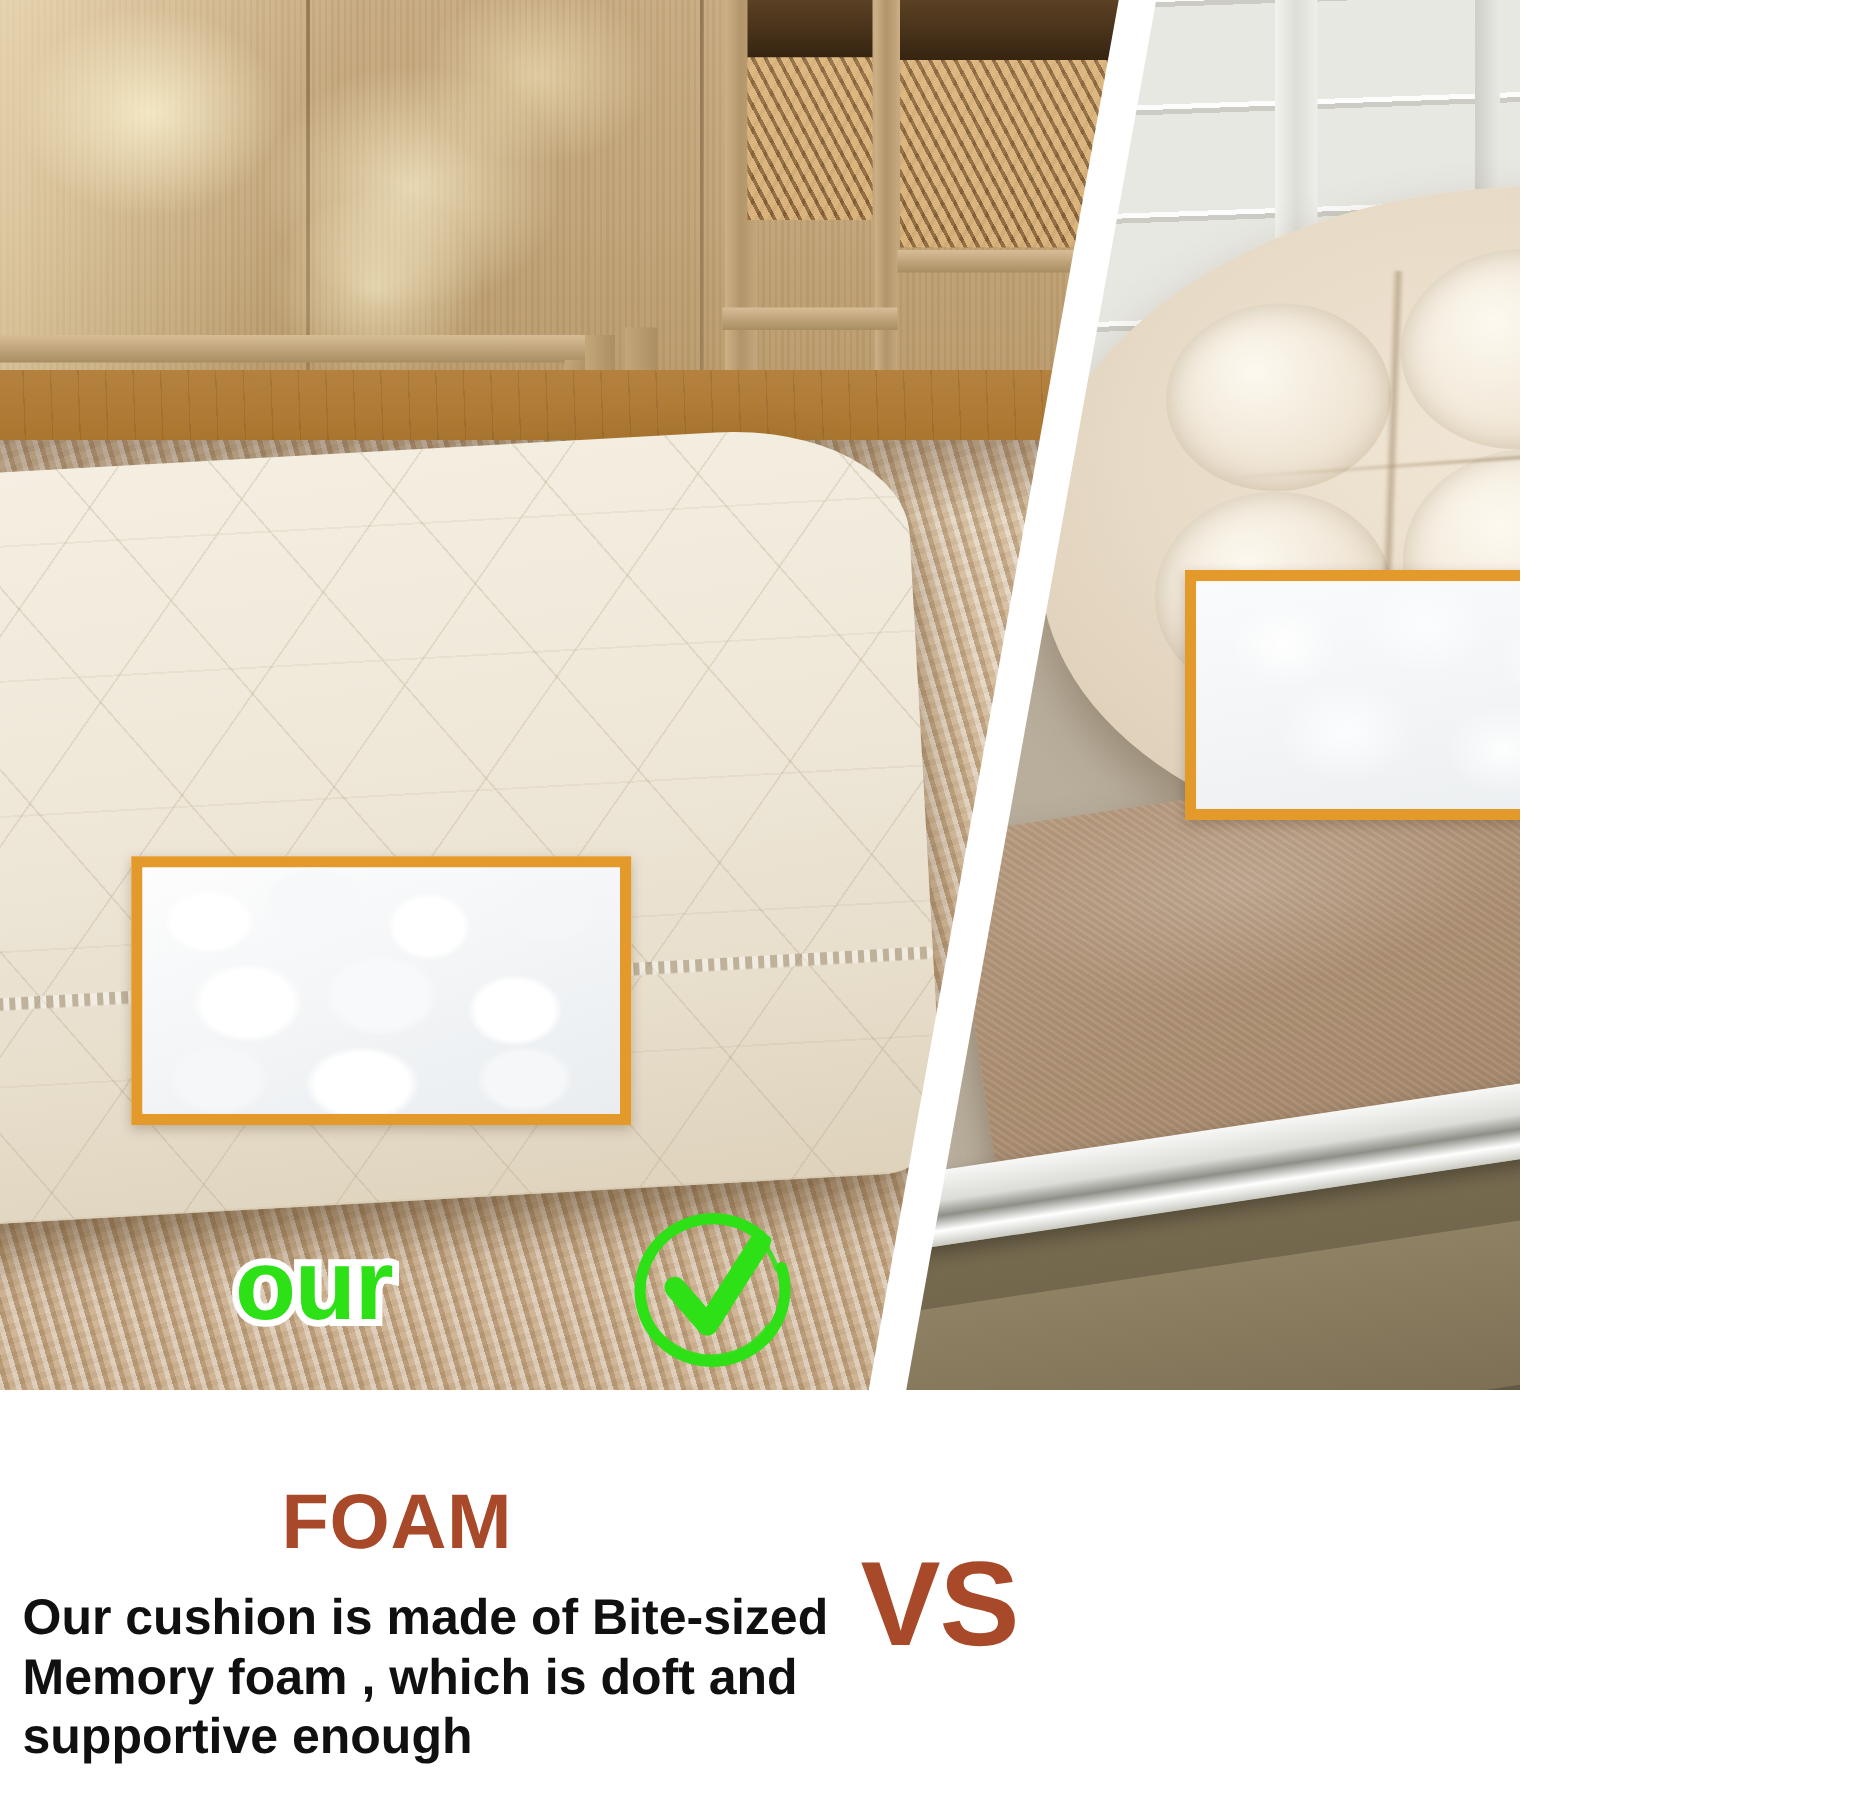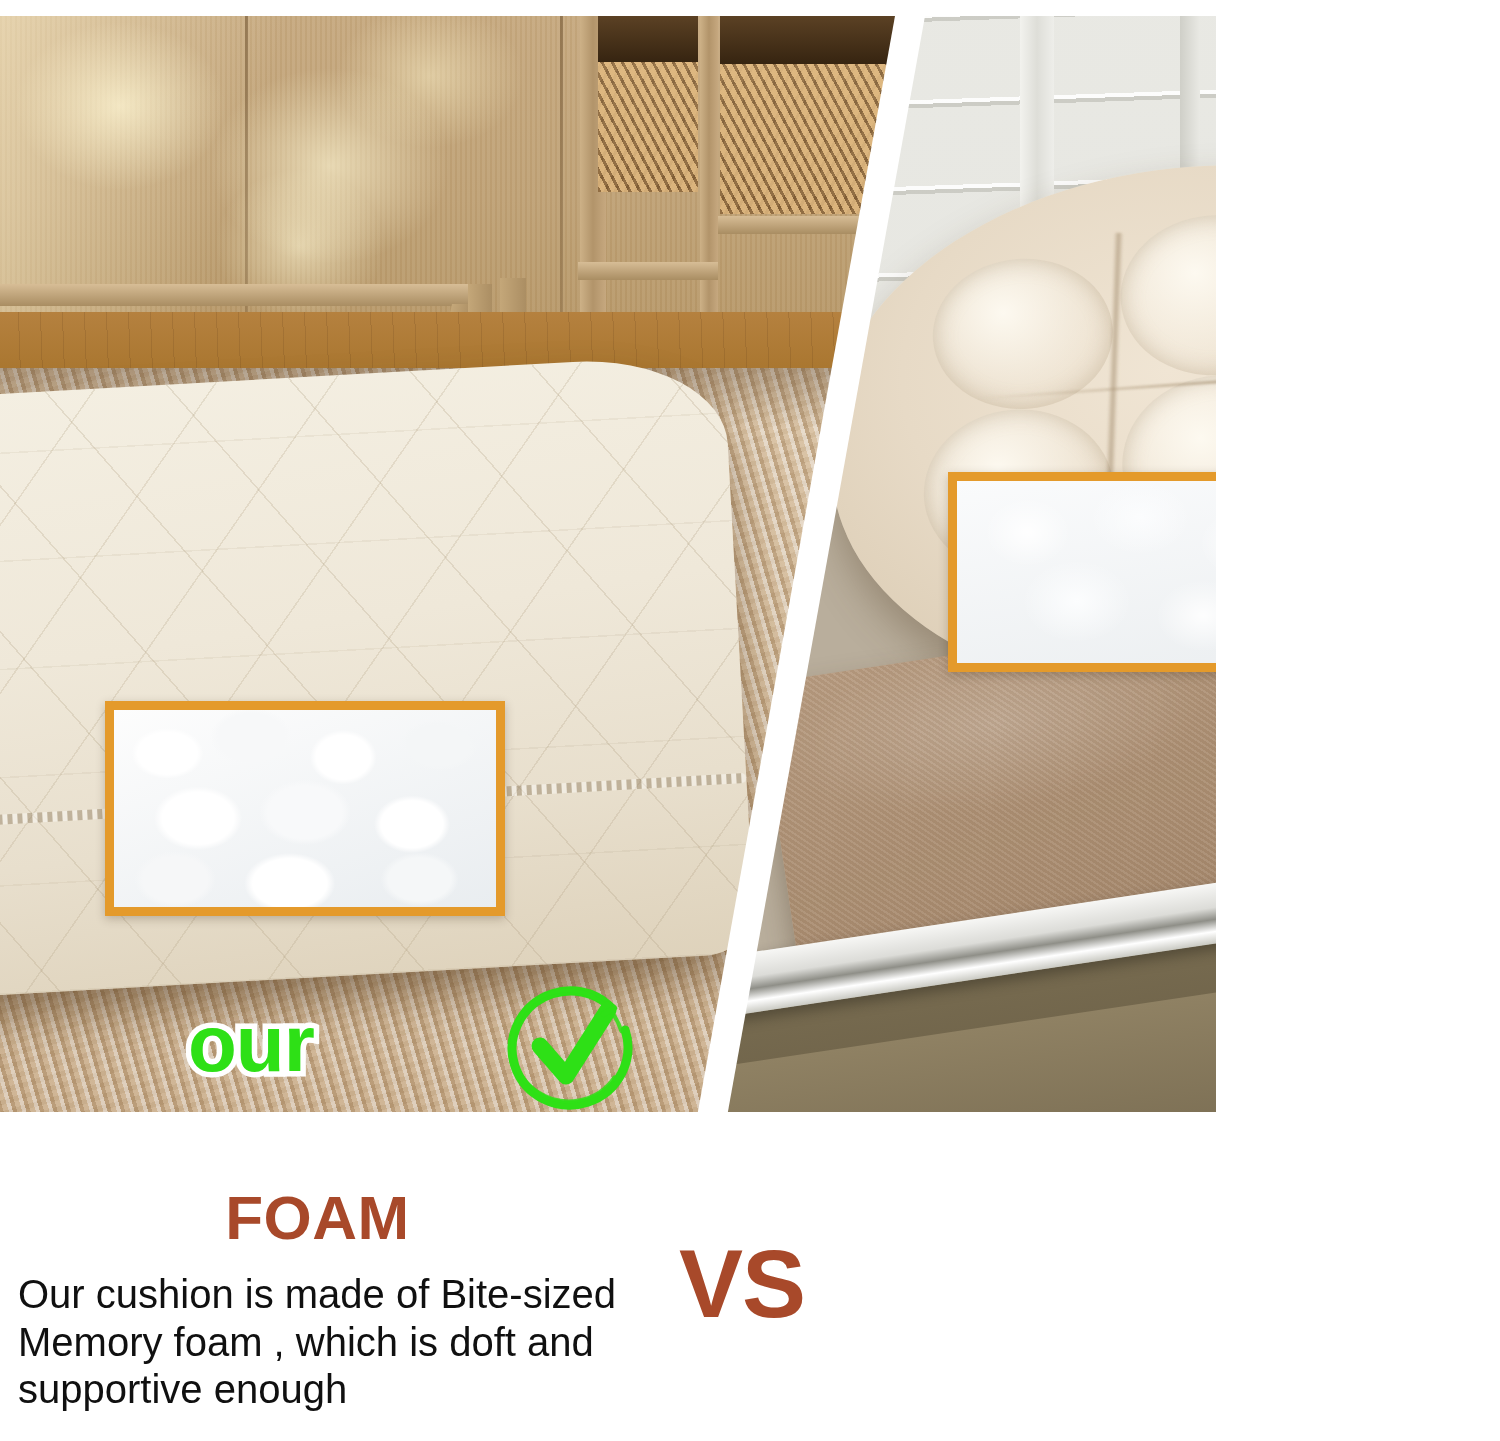--- a/index.html
+++ b/index.html
@@ -2,21 +2,21 @@
 <html><head>
 <meta charset="utf-8">
 <style>
   * { margin:0; padding:0; box-sizing:border-box; }
   html,body { width:1500px; height:1441px; background:#ffffff; }
   body { font-family:"Liberation Sans", sans-serif; overflow:hidden; }
 
   .page { position:relative; width:1500px; height:1441px; background:#fff; }
 
   
-  .photos { position:absolute; left:0; top:16px; width:1216px; height:1112px; overflow:hidden; background:#fff; }
+  .photos { position:absolute; left:0; top:0; width:1216px; height:1112px; overflow:hidden; background:#fff; }
 
   
   .photo-left {
     position:absolute; left:0; top:0; width:940px; height:1112px;
     overflow:hidden;
     clip-path: polygon(0 0, 897px 0, 697px 1112px, 0 1112px);
     background:#c9a878;
   }
   
   .cab-wall {
@@ -223,28 +223,28 @@
   .col-left { left:0; }
   .col-right { left:810px; }
   .col-head {
     text-align:center; font-weight:700; color:#a8492a;
     font-size:62px; letter-spacing:.5px; line-height:1;
     margin-top:75px;
   }
   .col-left .col-head { margin-left:-55px; }
   .col-right .col-head { margin-left:60px; }
   .col-body {
-    font-weight:400; color:#101010; font-size:40px; line-height:1.19;
+    font-weight:700; color:#101010; font-size:40px; line-height:1.19;
     margin-top:22px;
   }
   .col-left .col-body { margin-left:18px; width:660px; }
   .col-right .col-body { margin-left:100px; width:620px; }
   .vs {
     position:absolute; left:679px; top:1236px; width:145px;
-    font-weight:700; font-size:96px; color:#a8492a;
+    text-align:center; font-weight:700; font-size:96px; color:#a8492a;
     line-height:1; letter-spacing:-1px; z-index:3;
   }
 </style>
 </head>
 <body>
 
 <div class="page">
 
   <div class="photos">
 

